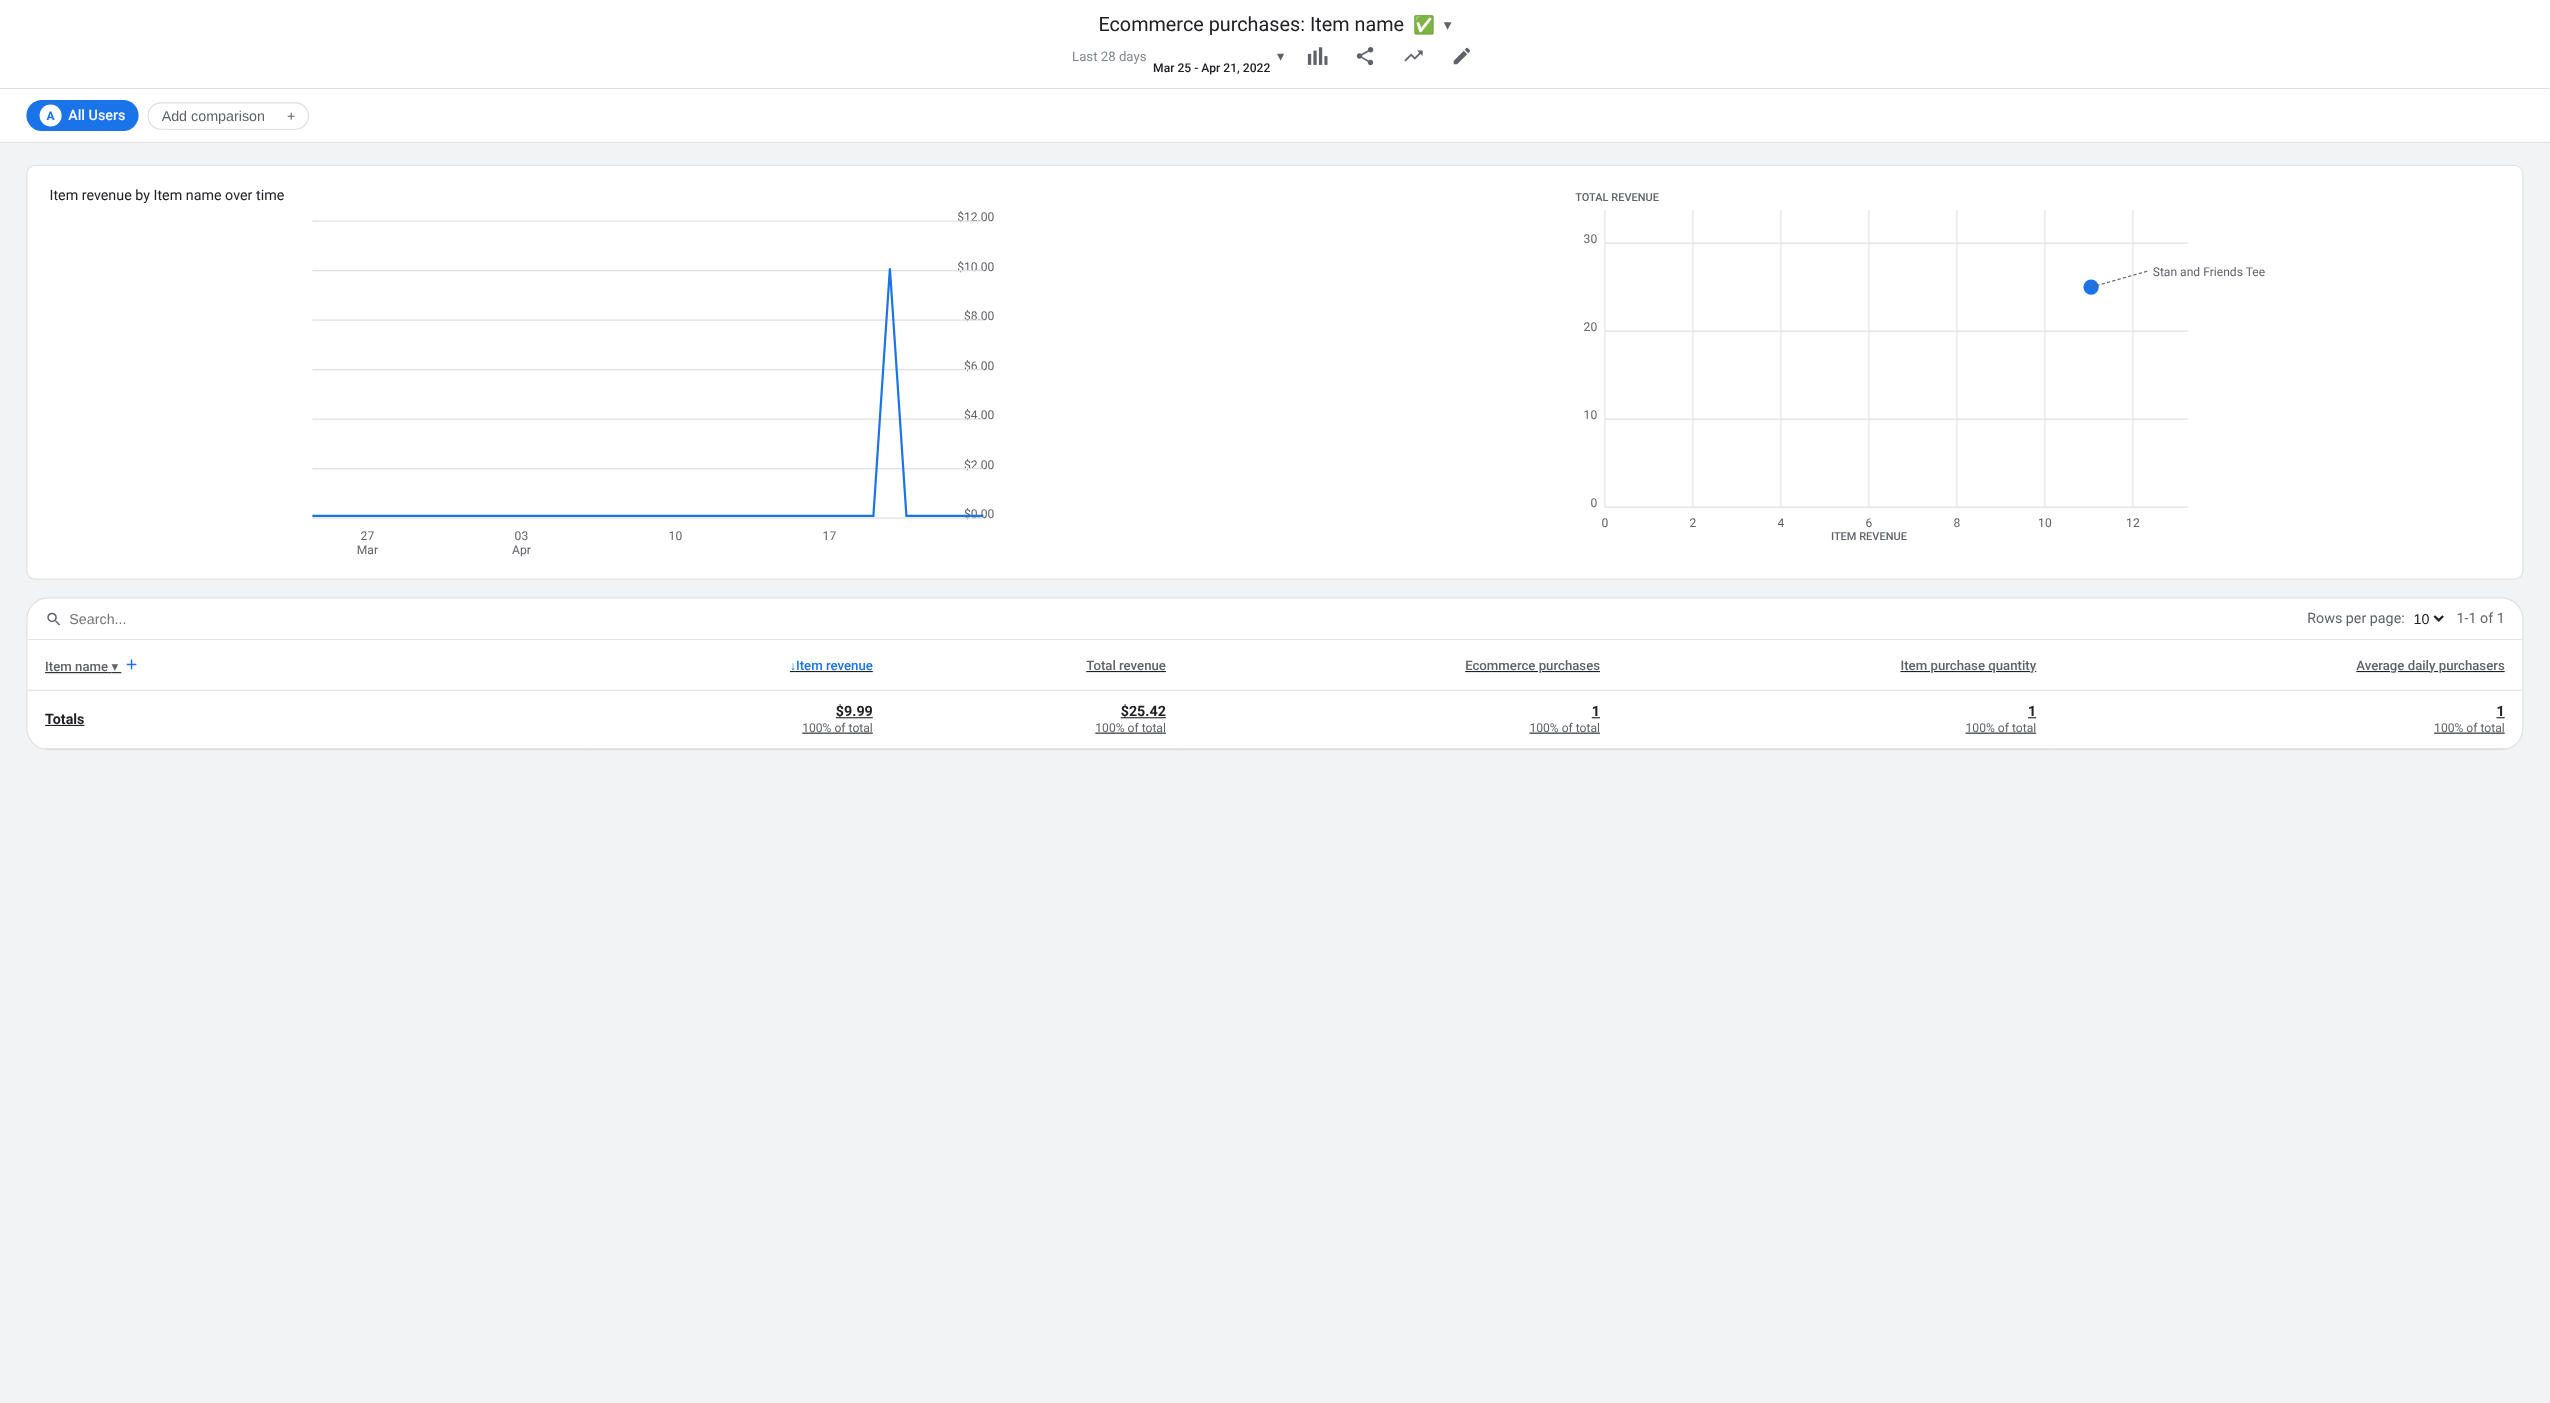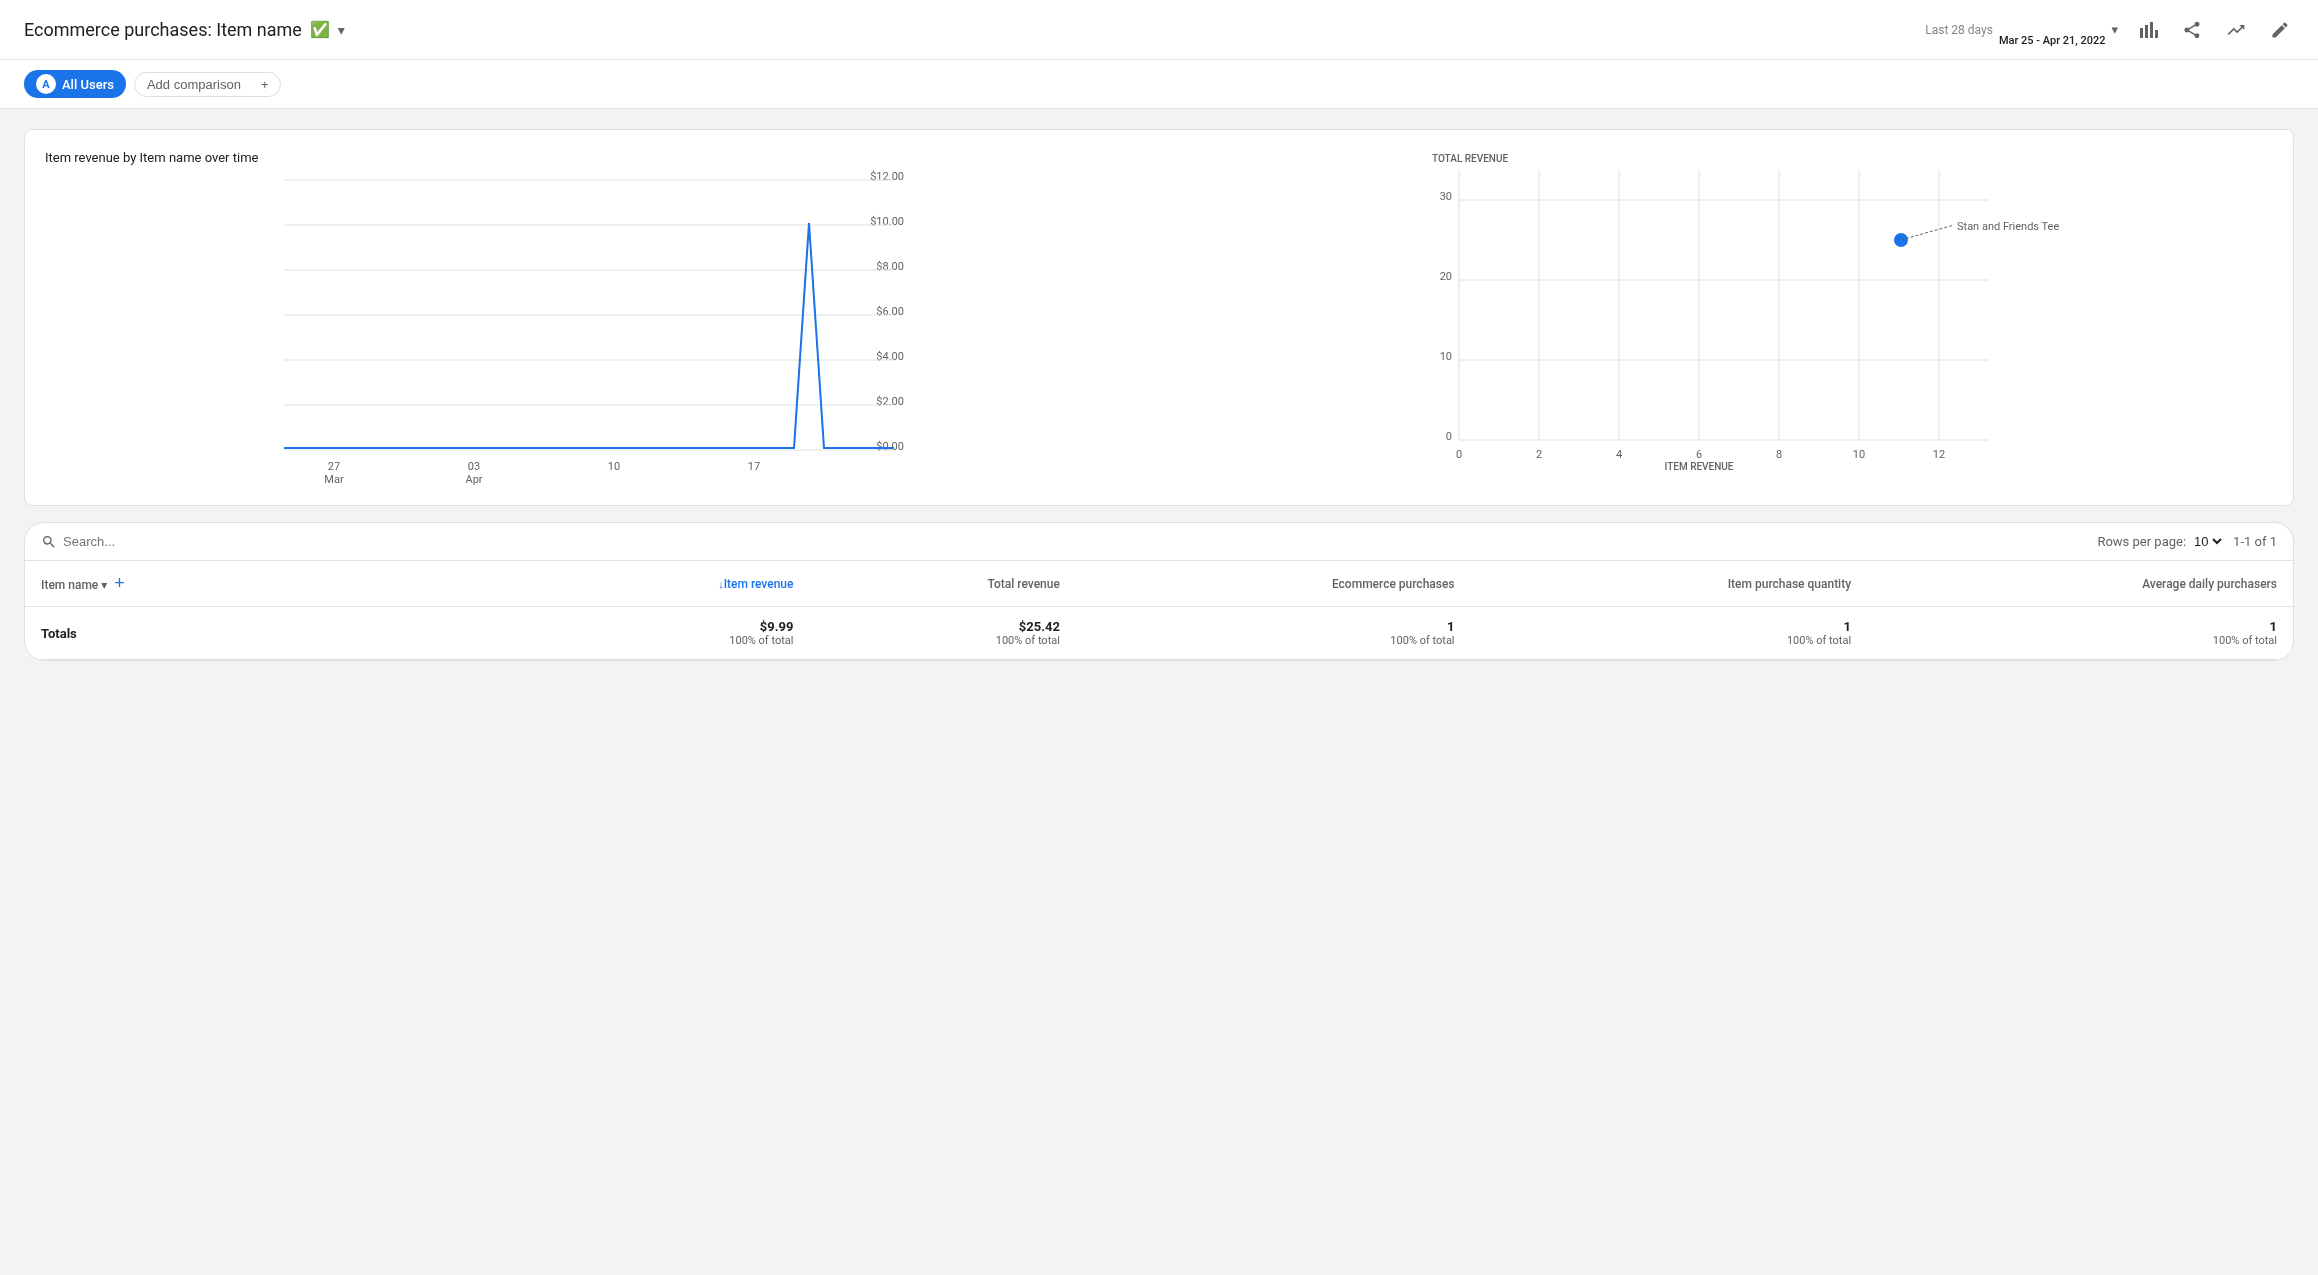--- a/index.html
+++ b/index.html
@@ -10,20 +10,21 @@
       font-size: 13px;
       min-height: 100vh;
     }
     .top-bar {
       background: #fff;
       padding: 12px 24px;
       display: flex;
       align-items: center;
       justify-content: space-between;
       border-bottom: 1px solid #e0e0e0;
+      flex-direction: column;
     }
     .title-area {
       display: flex;
       align-items: center;
       gap: 8px;
     }
     .page-title {
       font-size: 18px;
       font-weight: 400;
       color: #202124;
@@ -194,20 +195,21 @@
     .rows-select {
       border: none;
       background: transparent;
       font-size: 13px;
       color: #202124;
       cursor: pointer;
     }
     .data-table {
       width: 100%;
       border-collapse: collapse;
+      text-decoration: underline;
     }
     .data-table th {
       padding: 12px 16px;
       text-align: left;
       font-size: 12px;
       font-weight: 500;
       color: #5f6368;
       border-bottom: 1px solid #e0e0e0;
       background: #fff;
     }

